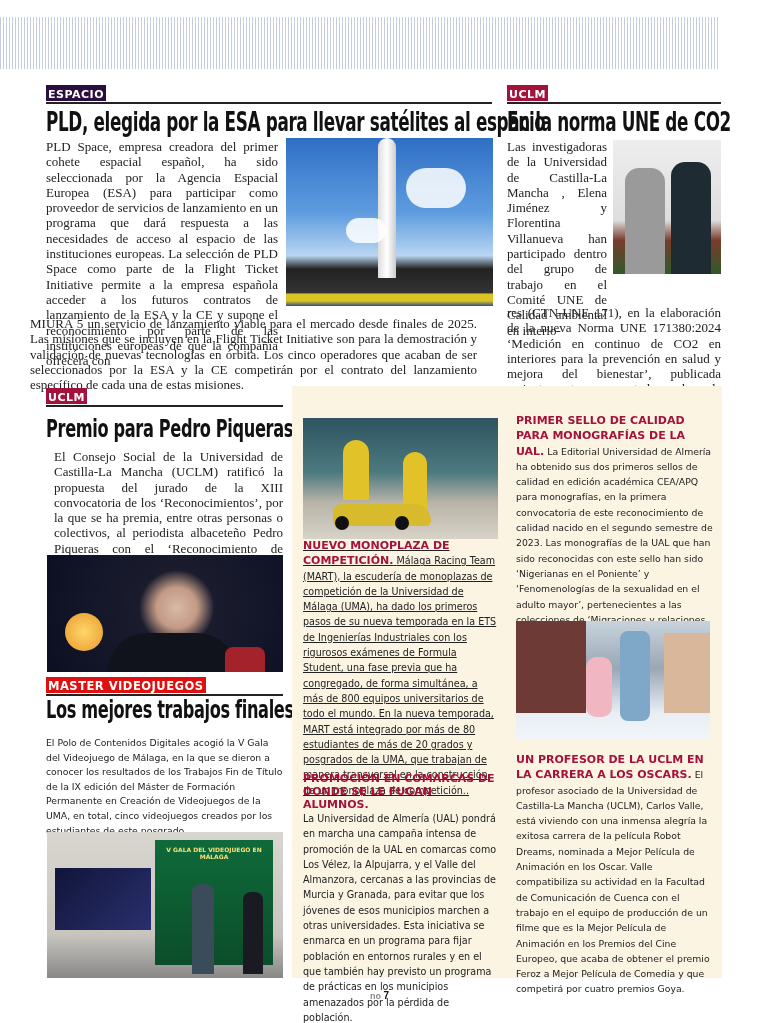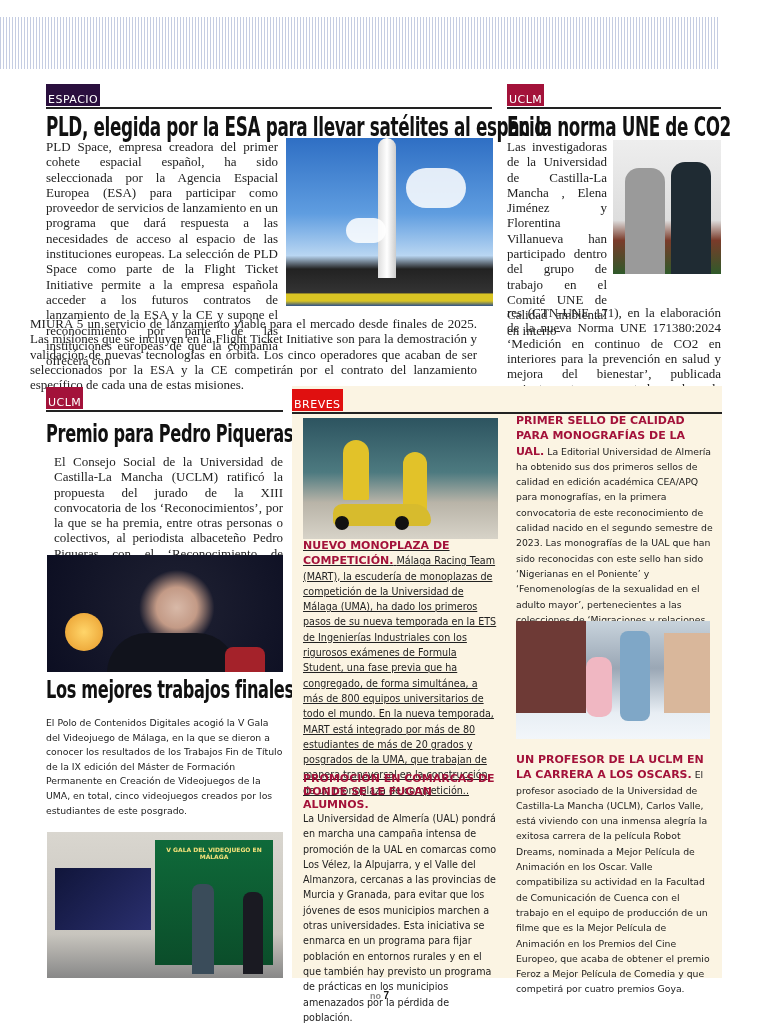--- a/index.html
+++ b/index.html
@@ -1,19 +1,19 @@
 <!DOCTYPE html>
 <html><head>
 <meta charset="utf-8">
 <style>
   html,body{margin:0;padding:0;background:#fff;}
   body{width:768px;height:1023px;position:relative;overflow:hidden;font-family:"Liberation Serif",serif;color:#222;}
   .stripes{position:absolute;left:0;top:17px;width:718px;height:52px;
     background:repeating-linear-gradient(90deg,#c5cde2 0,#c5cde2 1px,#fff 1px,#fff 3px);}
-  .kicker{display:inline-block;color:#fff;font-family:"DejaVu Sans",sans-serif;font-weight:normal;font-size:11px;letter-spacing:.5px;padding:9px 2px 0 2px;line-height:13px;}
+  .kicker{display:inline-block;color:#fff;font-family:"DejaVu Sans",sans-serif;font-weight:bold;font-size:11px;letter-spacing:.5px;padding:3px 2px 0 2px;line-height:13px;}
   .rule{border-bottom:2px solid #222;}
   .headline{font-family:"DejaVu Sans Condensed","DejaVu Sans",sans-serif;font-weight:bold;color:#111;transform:scaleX(.72);transform-origin:left;white-space:nowrap;letter-spacing:-.5px;}
   .serif-body{font-family:"Liberation Serif",serif;font-size:13px;line-height:15.3px;text-align:justify;color:#222;margin:0;}
   .sans-body{font-family:"DejaVu Sans",sans-serif;font-size:9.6px;line-height:15.3px;color:#222;margin:0;}
   .brief-title{font-family:"DejaVu Sans",sans-serif;font-weight:bold;color:#a3123a;font-size:11px;line-height:13px;}
   .abs{position:absolute;}
   .photo{position:absolute;overflow:hidden;}
 </style>
 </head>
 <body>
@@ -56,34 +56,34 @@
   <div class="headline" style="font-size:25px;line-height:32px;margin-top:6px;">Premio para Pedro Piqueras</div>
   <p class="serif-body" style="margin-top:4px;margin-left:8px;">El Consejo Social de la Universidad de Castilla-La Mancha (UCLM) ratificó la propuesta del jurado de la XIII convocatoria de los ‘Reconocimientos’, por la que se ha premia, entre otras personas o colectivos, al periodista albaceteño Pedro Piqueras con el ‘Reconocimiento de Honor’, nueva categoría en estos premios.</p>
 </div>
 <div class="photo" style="left:47px;top:555px;width:236px;height:117px;background:radial-gradient(circle at 55% 45%,#d8b9a8 0,#c39a86 14%,#1a1c2e 26%,#0c0e22 100%);">
   <div class="abs" style="left:18px;top:58px;width:38px;height:38px;border-radius:50%;background:radial-gradient(circle,#ffd56a,#e89a2a);"></div>
   <div class="abs" style="left:60px;top:78px;width:130px;height:40px;background:#11131c;border-radius:40px 40px 0 0;"></div>
   <div class="abs" style="left:178px;top:92px;width:40px;height:25px;background:#a4222a;border-radius:8px 8px 0 0;"></div>
 </div>
 
 <div class="abs" style="left:46px;top:676px;width:237px;">
+  <div class="rule"><span class="kicker" style="background:#e01010;font-size:11.5px;">MASTER VIDEOJUEGOS</span></div>
   <div class="headline" style="font-size:25px;line-height:28px;margin-top:0;">Los mejores trabajos finales</div>
   <p class="sans-body" style="font-size:9.3px;line-height:14.6px;margin-top:12px;">El Polo de Contenidos Digitales acogió la V Gala del Videojuego de Málaga, en la que se dieron a conocer los resultados de los Trabajos Fin de Título de la IX edición del Máster de Formación Permanente en Creación de Videojuegos de la UMA, en total, cinco videojuegos creados por los estudiantes de este posgrado.</p>
 </div>
 <div class="photo" style="left:47px;top:832px;width:236px;height:146px;background:linear-gradient(180deg,#d9d6cf 0%,#c8c5be 70%,#888 100%);">
   <div class="abs" style="left:108px;top:8px;width:118px;height:125px;background:linear-gradient(180deg,#0f6a3a,#0b4d2a);">
     <div style="color:#f5e27a;font-family:'DejaVu Sans',sans-serif;font-size:6px;text-align:center;margin-top:6px;font-weight:bold;">V GALA DEL VIDEOJUEGO EN MÁLAGA</div>
   </div>
   <div class="abs" style="left:8px;top:36px;width:96px;height:62px;background:linear-gradient(135deg,#10153a,#2a2f6e);"></div>
   <div class="abs" style="left:145px;top:52px;width:22px;height:90px;background:#3a4c5a;border-radius:8px 8px 0 0;"></div>
   <div class="abs" style="left:196px;top:60px;width:20px;height:82px;background:#1a1a22;border-radius:8px 8px 0 0;"></div>
 </div>
 
 <div class="abs" style="left:292px;top:386px;width:430px;height:592px;background:#fbf4e3;">
-  <div class="rule" style="margin-top:3px;"><span class="kicker" style="background:#e01010">BREVES</span></div>
 
   <div class="photo" style="left:11px;top:32px;width:195px;height:121px;background:linear-gradient(180deg,#2d5460 0%,#4d7a80 45%,#b9b4a8 70%,#d7d3c8 100%);">
     <div class="abs" style="left:40px;top:22px;width:26px;height:60px;background:#e2c229;border-radius:14px 14px 2px 2px;"></div>
     <div class="abs" style="left:100px;top:34px;width:24px;height:58px;background:#e2c229;border-radius:14px 14px 2px 2px;"></div>
     <div class="abs" style="left:30px;top:86px;width:98px;height:22px;background:#d7bb2d;border-radius:10px 18px 6px 6px;"></div>
     <div class="abs" style="left:32px;top:98px;width:14px;height:14px;border-radius:50%;background:#111;"></div>
     <div class="abs" style="left:92px;top:98px;width:14px;height:14px;border-radius:50%;background:#111;"></div>
   </div>
 
   <div class="abs" style="left:11px;top:152px;width:196px;text-decoration:underline;">

